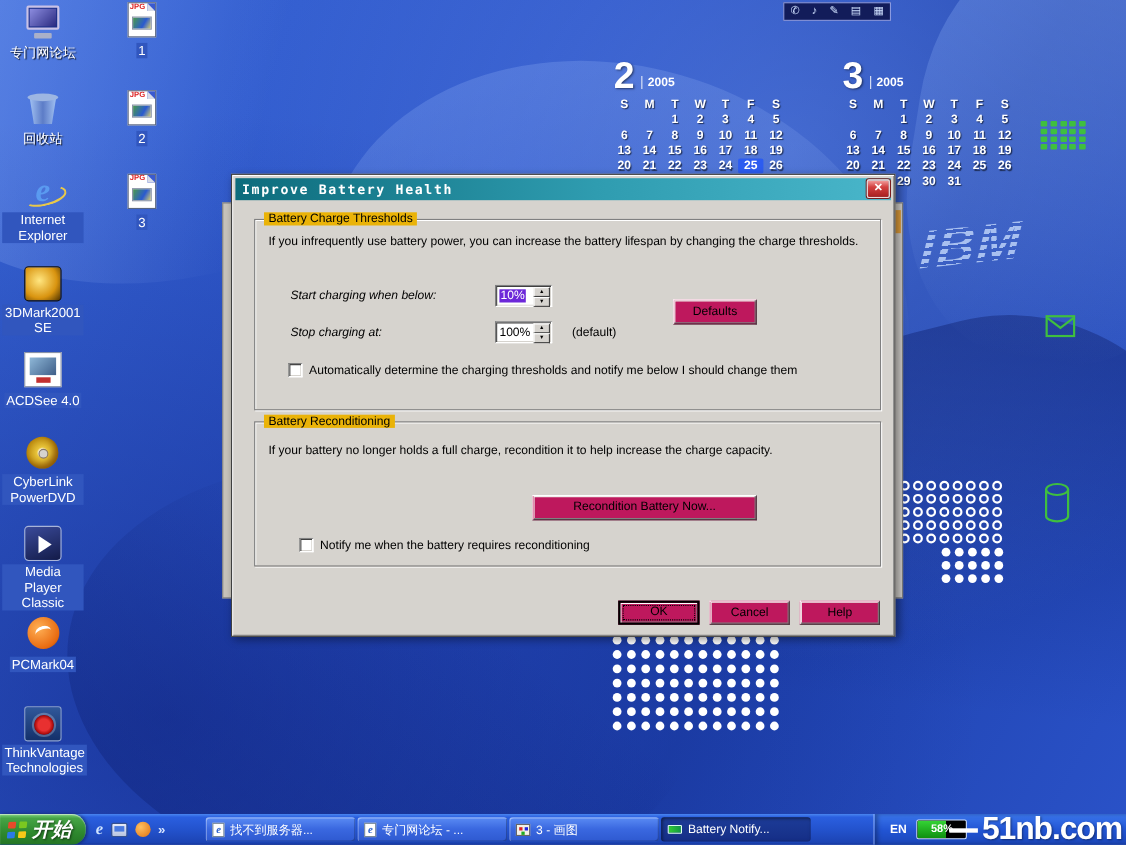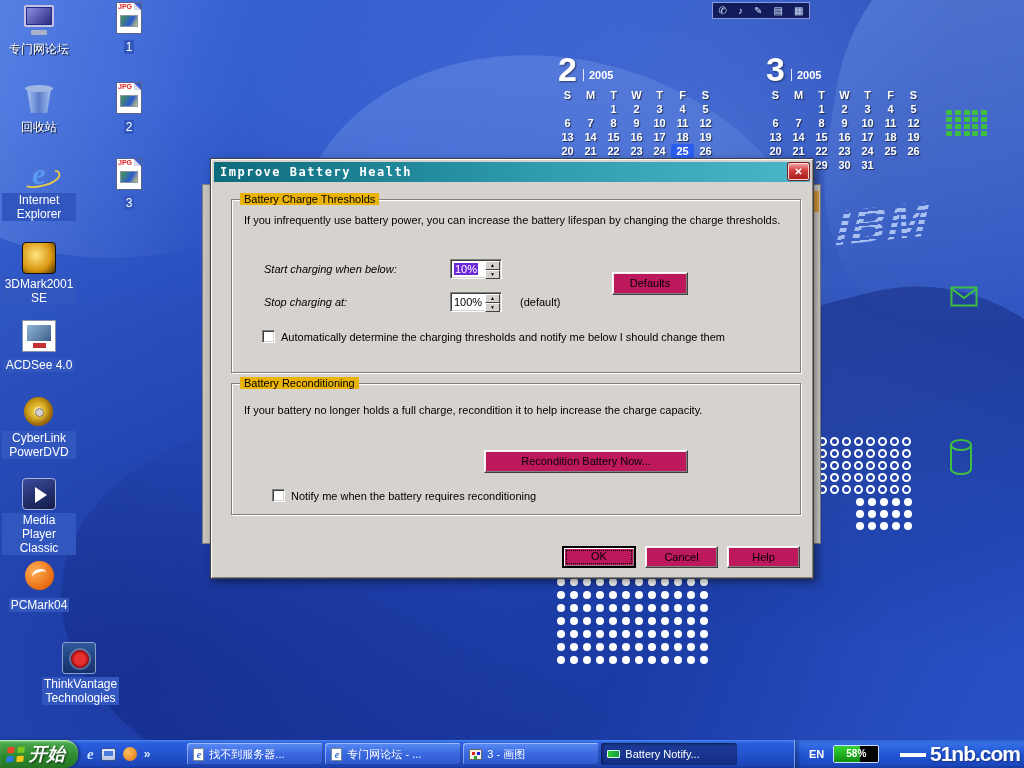--- a/index.html
+++ b/index.html
@@ -35,21 +35,21 @@
   .dots-c i{width:8px;height:8px;background:#fff;}
   
   .topbar{position:absolute;left:712px;top:2px;width:98px;height:17px;z-index:5;background:#121c5a;border:1px solid #8a9ae0;display:flex;align-items:center;justify-content:space-around;}
   .topbar .tbi{color:#cfe0ff;font-size:10px;line-height:1;cursor:pointer;}
   
   .dicon{position:absolute;width:74px;text-align:center;z-index:2;cursor:pointer;}
   .art{width:34px;height:32px;margin:0 auto 3px;position:relative;}
   .lbl{display:inline-block;font-size:12px;line-height:14px;color:#fff;padding:0 2px;text-shadow:1px 1px 1px rgba(0,0,0,.9);}
   .lbl.chip{background:#3156be;text-shadow:none;}
   .di-0{left:2px;top:4px;}.di-1{left:2px;top:82px;}.di-2{left:2px;top:158px;}.di-3{left:2px;top:242px;}
-  .di-4{left:2px;top:320px;}.di-5{left:2px;top:396px;}.di-6{left:2px;top:478px;}.di-7{left:2px;top:560px;}.di-8{left:2px;top:642px;margin-left:40px;}
+  .di-4{left:2px;top:320px;}.di-5{left:2px;top:396px;}.di-6{left:2px;top:478px;}.di-7{left:2px;top:560px;}.di-8{left:2px;top:642px;}
   .df-0{left:92px;top:2px;}.df-1{left:92px;top:82px;}.df-2{left:92px;top:158px;}
   .art-computer .mon-screen{position:absolute;left:2px;top:1px;width:30px;height:22px;background:#1a2f8a;border:2px solid #c9c2e6;border-radius:2px;}
   .art-computer .mon-screen::after{content:"";position:absolute;inset:1px;background:linear-gradient(135deg,#8d8de0,#2a2a80);}
   .art-computer .mon-base{position:absolute;left:9px;bottom:1px;width:16px;height:5px;background:#aab0c8;border-radius:1px;}
   .art-bin::before{content:"";position:absolute;left:5px;top:7px;width:24px;height:24px;background:linear-gradient(90deg,rgba(175,205,245,.85),rgba(95,125,195,.85),rgba(175,205,245,.85));clip-path:polygon(0 0,100% 0,84% 100%,16% 100%);}
   .art-bin::after{content:"";position:absolute;left:3px;top:3px;width:28px;height:7px;background:#9db6e2;border-radius:50%;}
   .art-ie{font:italic bold 30px "Liberation Serif",serif;color:#5a9af0;line-height:32px;}
   .art-ie::before{content:"e";}
   .art-ie::after{content:"";position:absolute;left:-1px;top:12px;width:36px;height:13px;border:2px solid #e8c84a;border-top-color:transparent;border-left-color:transparent;border-radius:50%;transform:rotate(-14deg);}
   .art-3dmark{background:radial-gradient(circle at 40% 40%,#ffe680,#d99410 60%,#4a3000);border-radius:4px;border:1px solid #111;}
@@ -146,21 +146,21 @@
   .tk-paint{width:13px;height:11px;flex:none;background:#f4f0e8;border:1px solid #666;position:relative;}
   .tk-paint::before{content:"";position:absolute;left:2px;top:2px;width:3px;height:3px;background:#d22;box-shadow:5px 0 0 #22d,2px 4px 0 #2a2;}
   .tk-batt{width:13px;height:8px;flex:none;border:1px solid #dfe;background:linear-gradient(90deg,#3c3,#194);border-radius:1px;position:relative;}
   .tk-batt::after{content:"";position:absolute;right:-3px;top:1px;width:2px;height:4px;background:#dfe;}
   .tray{margin-left:auto;width:230px;height:28px;display:flex;align-items:center;gap:9px;padding-left:14px;
     background:linear-gradient(180deg,#3a76ec,#2255d4 52%,#1b46b8);border-left:1px solid rgba(255,255,255,.4);box-shadow:inset 3px 0 4px rgba(0,0,0,.3);}
   .tray-en{color:#fff;font-size:11px;font-weight:bold;cursor:pointer;}
   .tray-batt{width:46px;height:18px;background:#000;border:1px solid #cfe0ff;border-radius:2px;position:relative;overflow:hidden;cursor:pointer;}
   .tray-batt::before{content:"";position:absolute;left:0;top:0;bottom:0;width:58%;background:linear-gradient(180deg,#35d435,#0f8f0f);}
   .tray-batt span{position:relative;display:block;color:#fff;font-size:10px;font-weight:bold;text-align:center;line-height:16px;}
-  .watermark{position:absolute;right:4px;bottom:0;z-index:50;color:#fff;font-size:21px;font-weight:bold;letter-spacing:-1px;line-height:28px;text-shadow:1px 1px 2px rgba(0,0,0,.4);}
+  .watermark{position:absolute;right:4px;bottom:0;z-index:50;color:#fff;font-size:29px;font-weight:bold;letter-spacing:-1px;line-height:28px;text-shadow:1px 1px 2px rgba(0,0,0,.4);}
   .watermark::before{content:"";display:inline-block;width:26px;height:4px;background:#fff;margin-right:4px;vertical-align:middle;}
 </style>
 </head>
 <body>
 
 <div class="swath sw1"></div>
 <div class="swath sw2"></div>
 <div class="swath sw3"></div>
 <div class="swath sw4"></div>
 <div class="swath sw5"></div>

